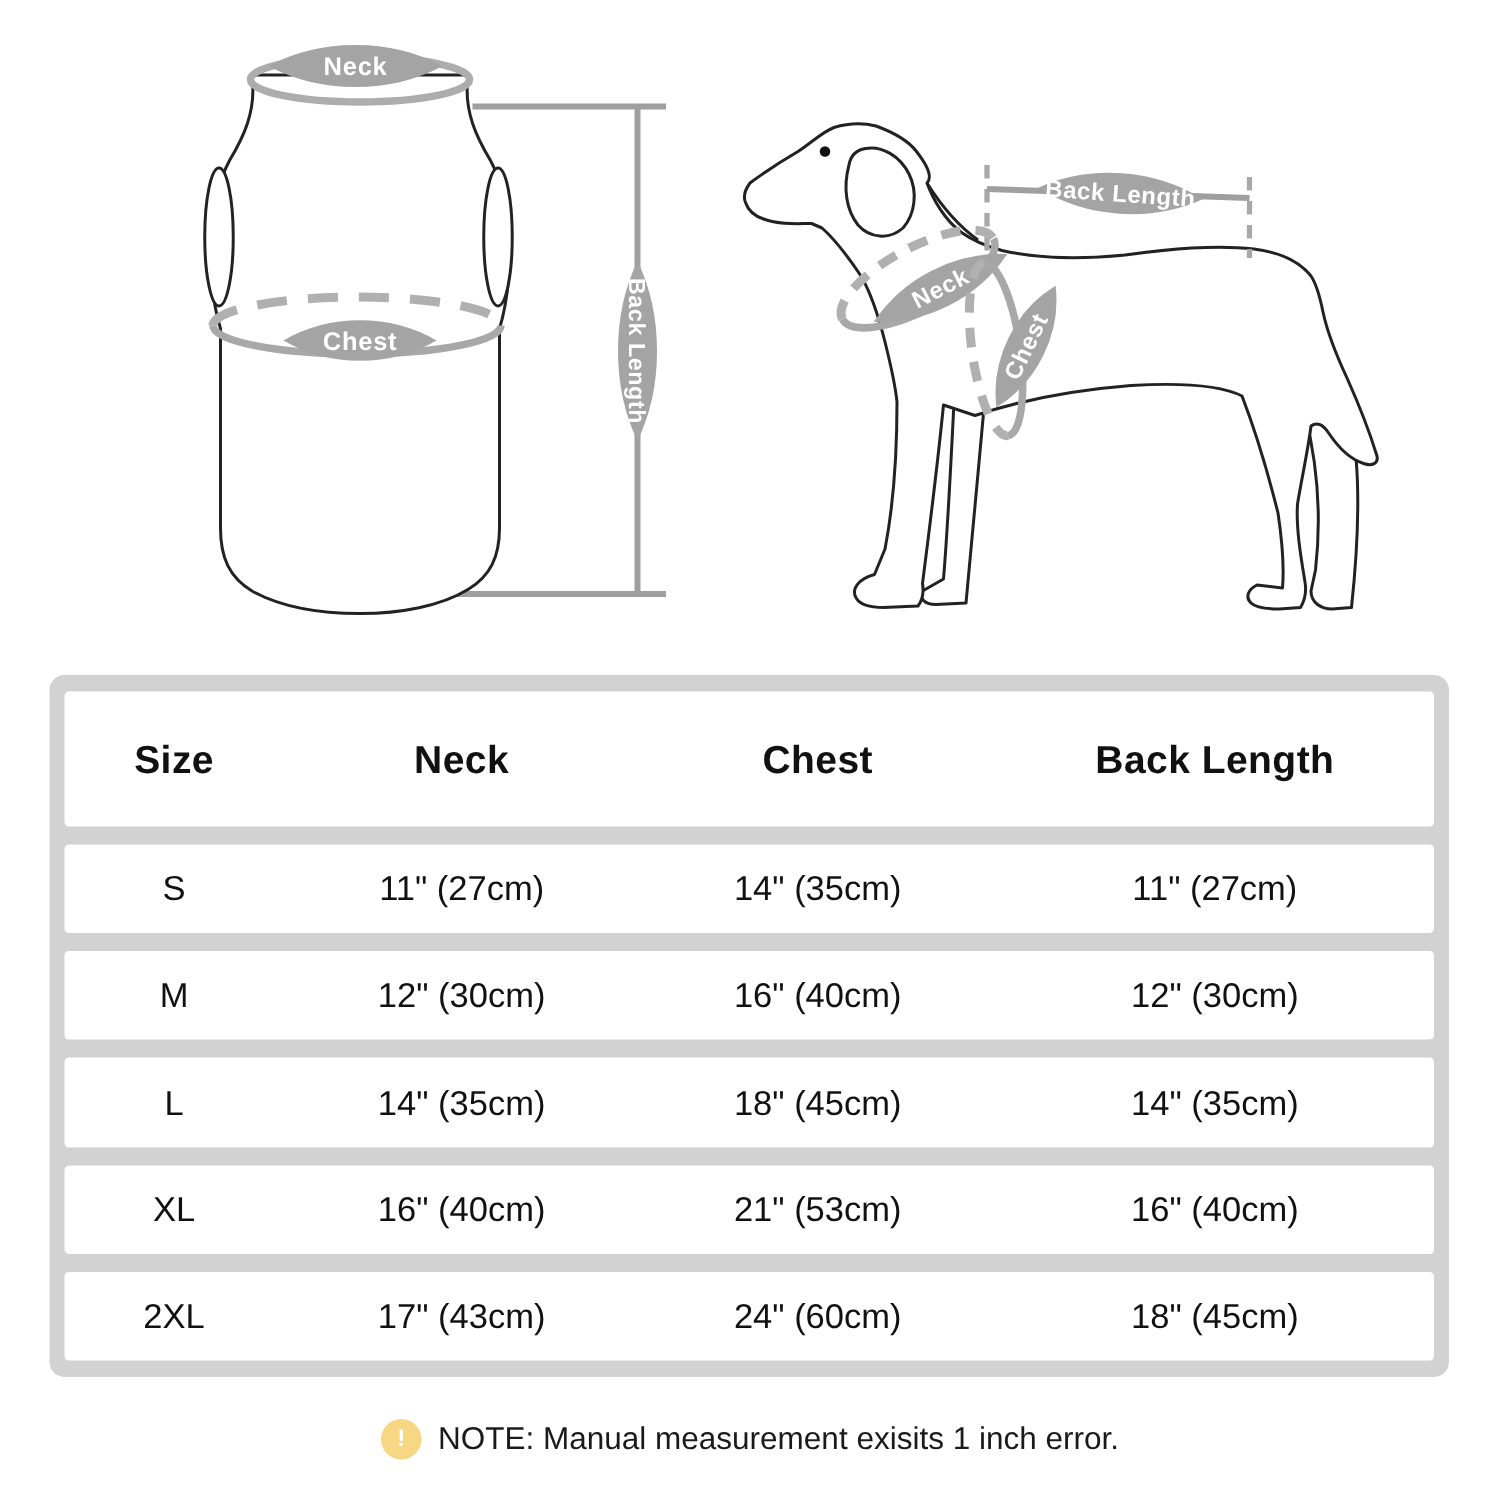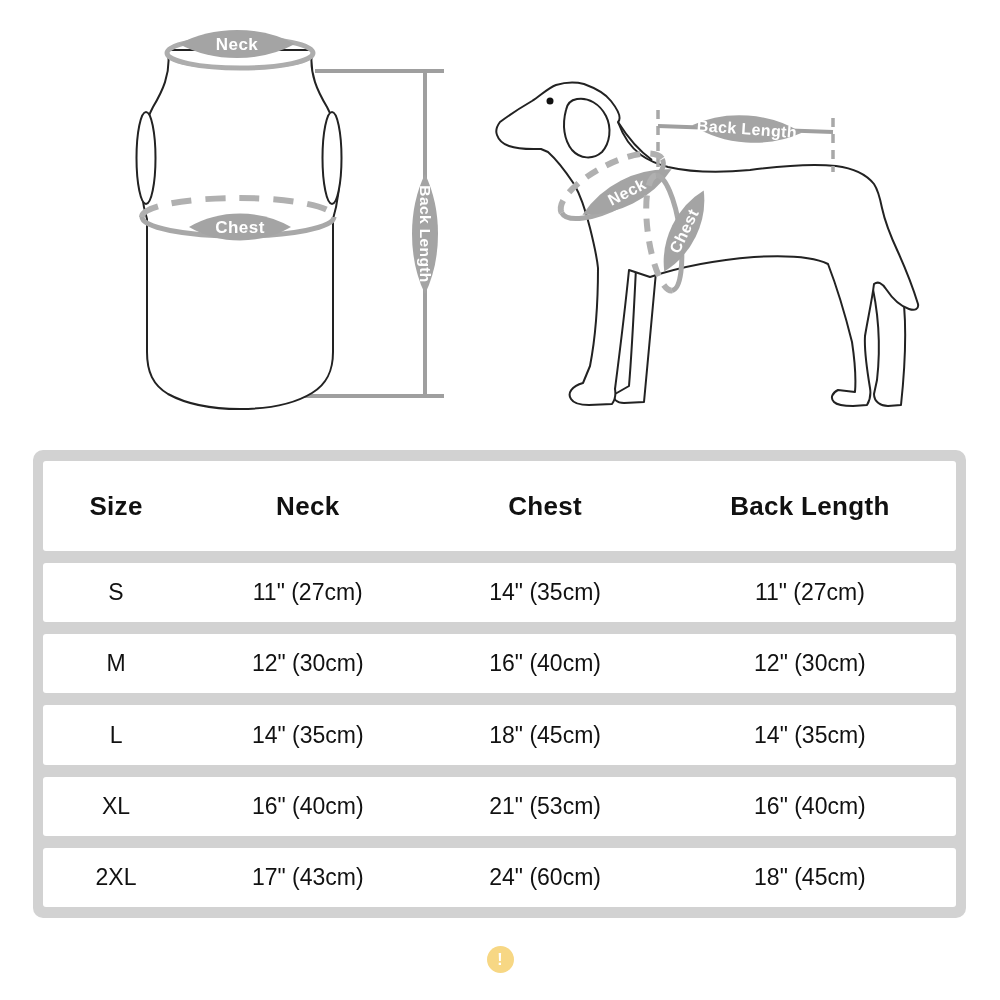--- a/index.html
+++ b/index.html
@@ -183,13 +183,14 @@
   <div class="trow tdata">
     <div class="cell">2XL</div>
     <div class="cell">17" (43cm)</div>
     <div class="cell">24" (60cm)</div>
     <div class="cell">18" (45cm)</div>
   </div>
 </div>
 
 <div class="note">
   <span class="note-icon">!</span>
+  <span>NOTE: Manual measurement exisits 1 inch error.</span>
 </div>
 
 </body></html>

